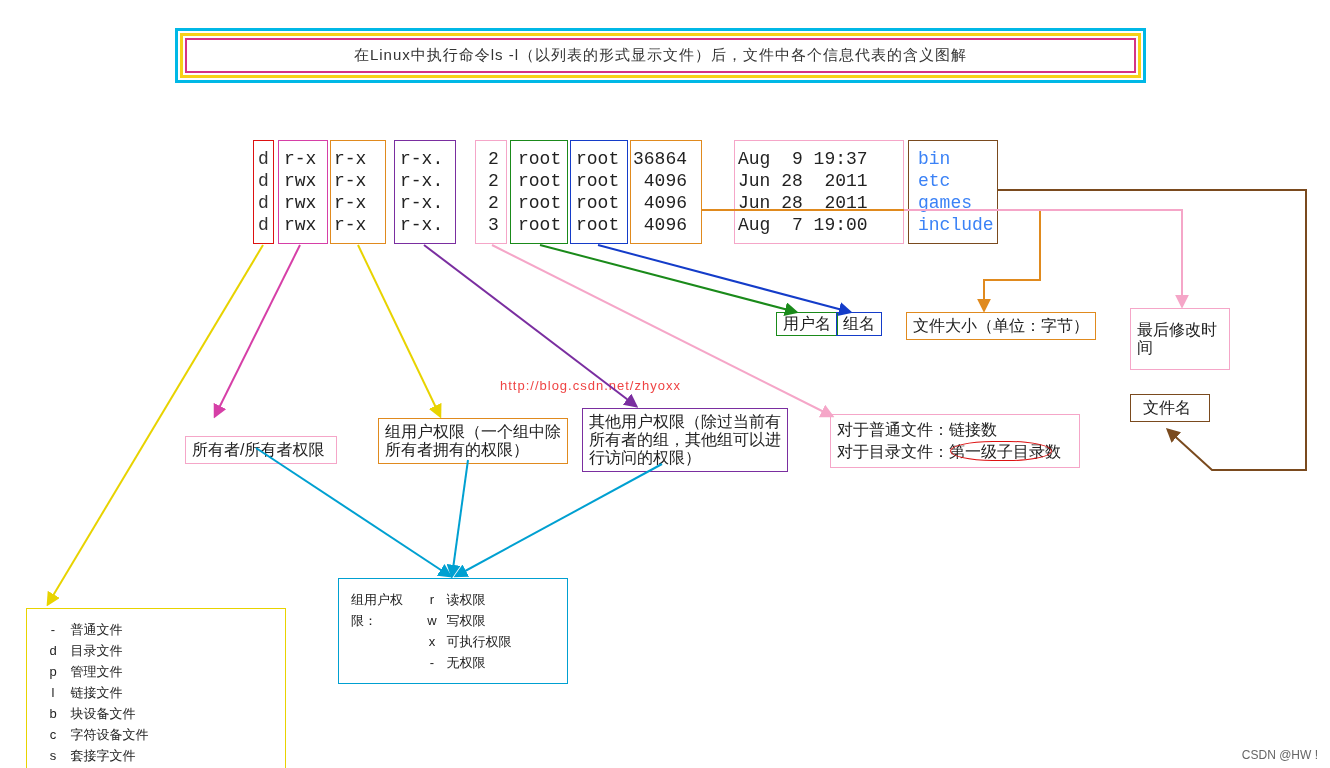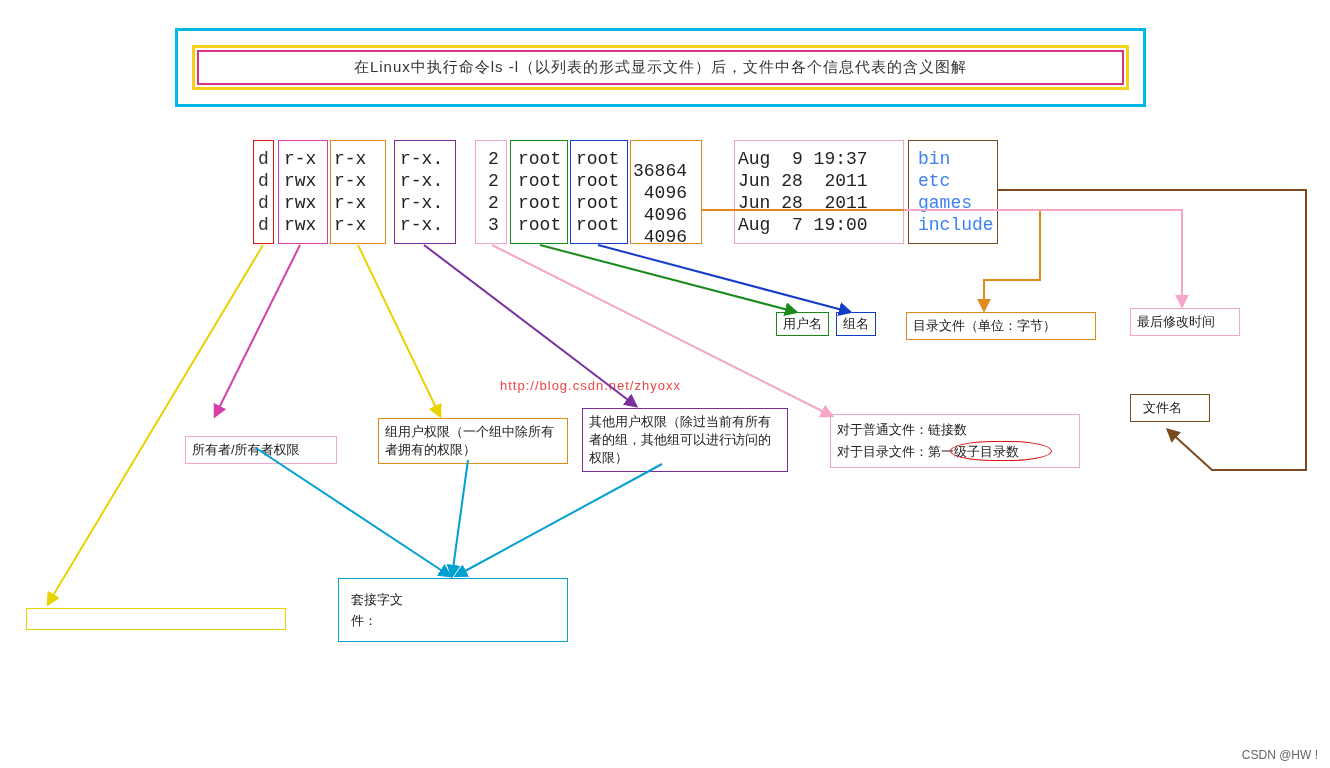--- a/index.html
+++ b/index.html
@@ -1,34 +1,34 @@
 <!DOCTYPE html>
 <html><head>
 <meta charset="utf-8">
 <style>
 html,body{margin:0;padding:0;width:1330px;height:768px;background:#fff;font-family:"Microsoft YaHei",Arial,sans-serif;font-size:13px;color:#222;overflow:hidden}
 .abs{position:absolute}
 .mono{font-family:Consolas,"Courier New",monospace;font-size:18px;line-height:22px;white-space:pre}
 .col-type{color:#333}
 .col-fname{color:#3b82f6}
 .title-outer{border:3px solid #00b8e6}
-.title-mid{border:3px solid #f7d117;margin:14px}
+.title-mid{border:3px solid #f7d117;margin:2px}
 .title-inner{border:2px solid #d63384;margin:2px;padding:6px 10px;color:#333;font-size:15px;letter-spacing:1px;text-align:center}
 .box{position:absolute;box-sizing:border-box}
 .b-red{border:1.5px solid #d11}
 .b-magenta{border:1.5px solid #d63fa7}
 .b-orange{border:1.5px solid #e08a1e}
 .b-purple{border:1.5px solid #7a2ea0}
 .b-green{border:1.5px solid #1a8a1a}
 .b-blue{border:1.5px solid #143cc9}
 .b-pink{border:1.5px solid #f5a6c8}
 .b-brown{border:1.5px solid #7a4a1e}
 .b-cyan{border:1.5px solid #00a0d1}
 .b-yellow{border:1.5px solid #e8d300}
-.label{padding:4px 6px;font-size:13px;line-height:18px}
+.label{padding:4px 6px;font-size:16px;line-height:18px}
 .watermark{position:absolute;right:12px;bottom:6px;font-size:12px;color:#666}
 .circle-hint{position:absolute;border:1.5px solid #d11;border-radius:50% / 60%;width:100px;height:18px}
 svg.arrows{position:absolute;left:0;top:0;pointer-events:none}
 </style>
 </head>
 <body>
 
 <div class="abs title-outer" style="left:175px;top:28px;width:965px">
   <div class="title-mid">
       <div class="title-inner">在Linux中执行命令ls -l（以列表的形式显示文件）后，文件中各个信息代表的含义图解</div>
@@ -57,21 +57,21 @@
 2
 3</span>
   <span class="mono" style="position:absolute;left:260px;top:0">root
 root
 root
 root</span>
   <span class="mono" style="position:absolute;left:318px;top:0">root
 root
 root
 root</span>
-  <span class="mono" style="position:absolute;left:375px;top:12px;text-align:right">36864
+  <span class="mono" style="position:absolute;left:375px;top:0;text-align:right">36864
  4096
  4096
  4096</span>
   <span class="mono" style="position:absolute;left:480px;top:0">Aug  9 19:37
 Jun 28  2011
 Jun 28  2011
 Aug  7 19:00</span>
   <span class="mono col-fname" style="position:absolute;left:660px;top:0">bin
 etc
 games
@@ -87,37 +87,52 @@
 <div class="box b-blue" style="left:570px;top:140px;width:58px;height:104px"></div>
 <div class="box b-orange" style="left:630px;top:140px;width:72px;height:104px"></div>
 <div class="box b-pink" style="left:734px;top:140px;width:170px;height:104px"></div>
 <div class="box b-brown" style="left:908px;top:140px;width:90px;height:104px"></div>
 
 <div class="box b-pink label" style="left:185px;top:436px;width:152px"><span>所有者/所有者权限</span></div>
 <div class="box b-orange label" style="left:378px;top:418px;width:190px"><span>组用户权限（一个组中除所有者拥有的权限）</span></div>
 <div class="box b-purple label" style="left:582px;top:408px;width:206px"><span>其他用户权限（除过当前有所有者的组，其他组可以进行访问的权限）</span></div>
 <div class="box b-green label" style="left:776px;top:312px;padding:2px 6px"><span>用户名</span></div>
 <div class="box b-blue label" style="left:836px;top:312px;padding:2px 6px"><span>组名</span></div>
-<div class="box b-orange label" style="left:906px;top:312px;width:190px;padding:4px 6px"><span>目录文件（单位：字节）</span></div>
-<div class="box b-pink label" style="left:1130px;top:308px;width:110px;padding:4px 6px"><span>最后修改时间</span></div>
+<div class="box b-orange label" style="left:906px;top:312px;width:190px;padding:4px 6px"><span>文件大小（单位：字节）</span></div>
+<div class="box b-pink label" style="left:1130px;top:308px;width:100px;padding:12px 6px"><span>最后修改时间</span></div>
 <div class="box b-brown label" style="left:1130px;top:394px;width:80px;padding:4px 12px"><span>文件名</span></div>
 <div class="box b-pink label" style="left:830px;top:414px;width:250px;line-height:22px">
   <span>对于普通文件：链接数</span><br>
   <span>对于目录文件：第一级子目录数</span>
 </div>
 <div class="circle-hint" style="left:950px;top:441px"></div>
 
 <div id="ftbox" class="box b-yellow" style="left:26px;top:608px;width:260px;padding:10px 12px;font-size:13px;line-height:21px">
     <div style="display:flex">
+      <div>
+        <div><span style="display:inline-block;width:28px;text-align:center">-</span> 普通文件</div>
+        <div><span style="display:inline-block;width:28px;text-align:center">d</span> 目录文件</div>
+        <div><span style="display:inline-block;width:28px;text-align:center">p</span> 管理文件</div>
+        <div><span style="display:inline-block;width:28px;text-align:center">l</span> 链接文件</div>
+        <div><span style="display:inline-block;width:28px;text-align:center">b</span> 块设备文件</div>
+        <div><span style="display:inline-block;width:28px;text-align:center">c</span> 字符设备文件</div>
+        <div><span style="display:inline-block;width:28px;text-align:center">s</span> 套接字文件</div>
+      </div>
     </div>
   </div>
 
 <div id="pkbox" class="box b-cyan" style="left:338px;top:578px;width:230px;padding:10px 12px;font-size:13px;line-height:21px">
     <div style="display:flex">
-      <div style="width:70px">套接字文件：</div>
+      <div style="width:70px">组用户权限：</div>
+      <div>
+        <div><span style="display:inline-block;width:22px;text-align:center">r</span> 读权限</div>
+        <div><span style="display:inline-block;width:22px;text-align:center">w</span> 写权限</div>
+        <div><span style="display:inline-block;width:22px;text-align:center">x</span> 可执行权限</div>
+        <div><span style="display:inline-block;width:22px;text-align:center">-</span> 无权限</div>
+      </div>
     </div>
   </div>
 
 <div class="abs" style="left:500px;top:378px;color:#ef4444;font-size:13px;letter-spacing:1px">http://blog.csdn.net/zhyoxx</div>
 
 <svg class="arrows" width="1330" height="768">
   <defs>
     <marker id="ah-yellow" viewBox="0 0 10 10" refX="8" refY="5" markerWidth="7" markerHeight="7" orient="auto">
         <path d="M0 0 L10 5 L0 10 z" fill="#e8d300"></path>
       </marker>

